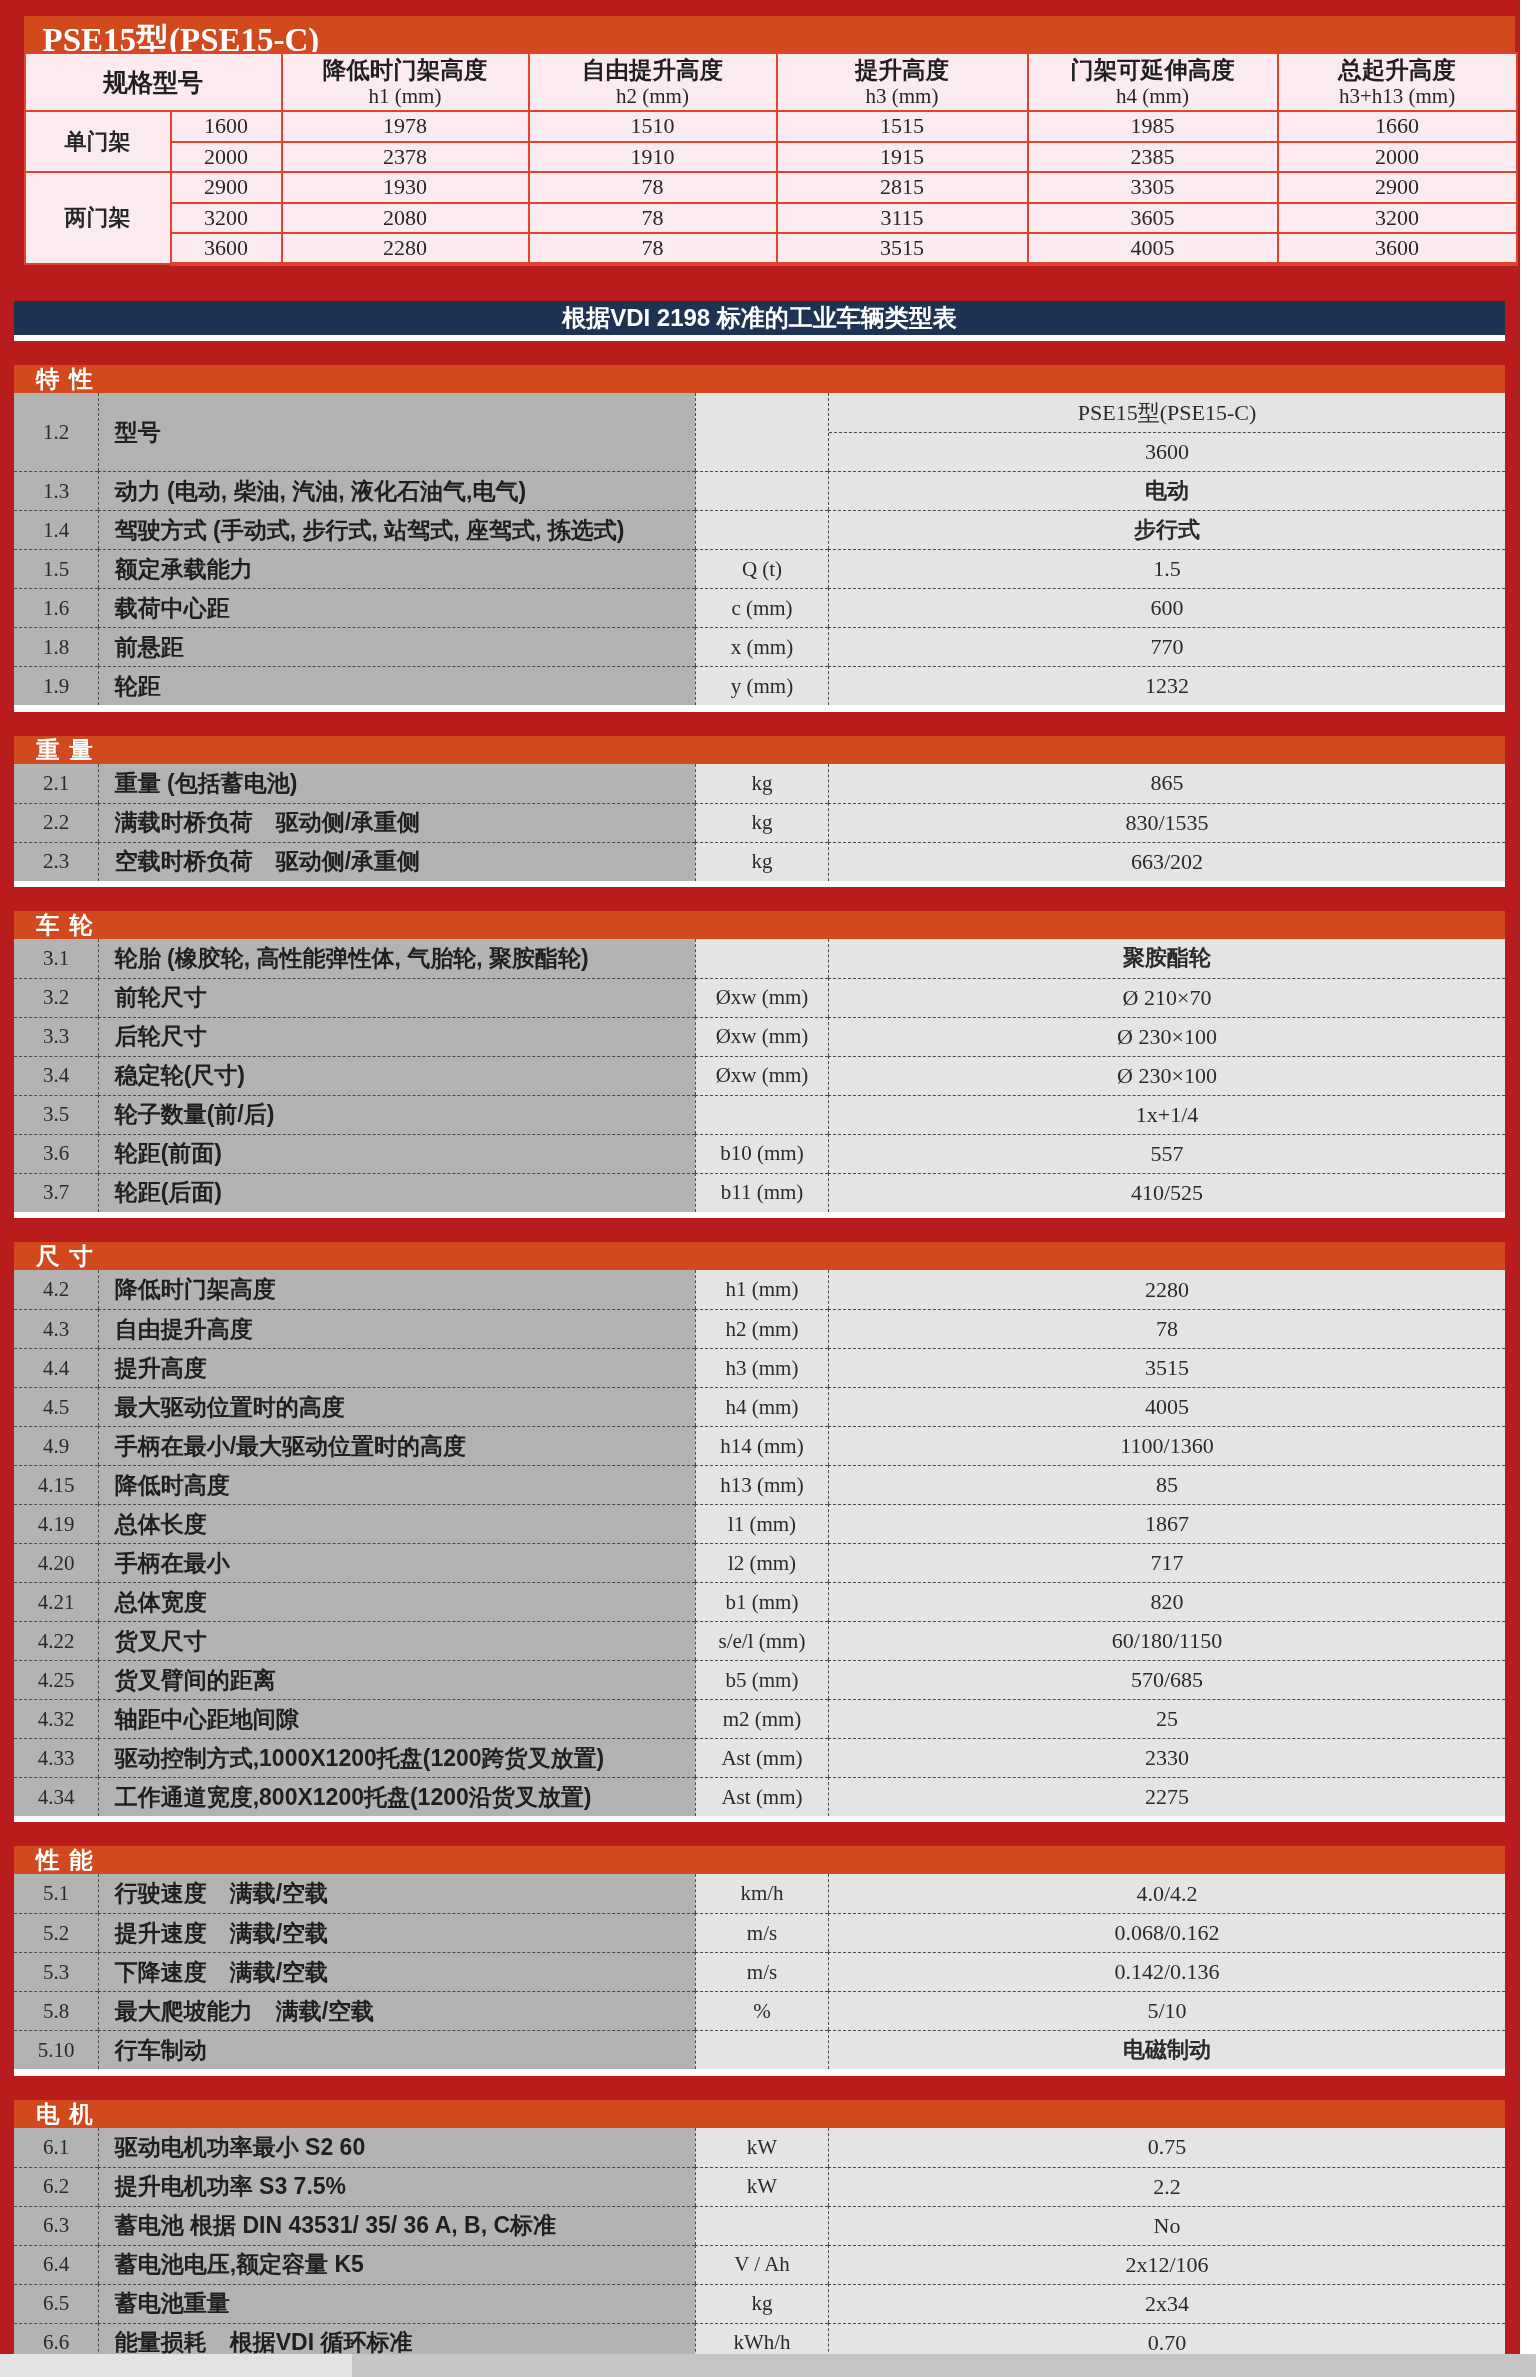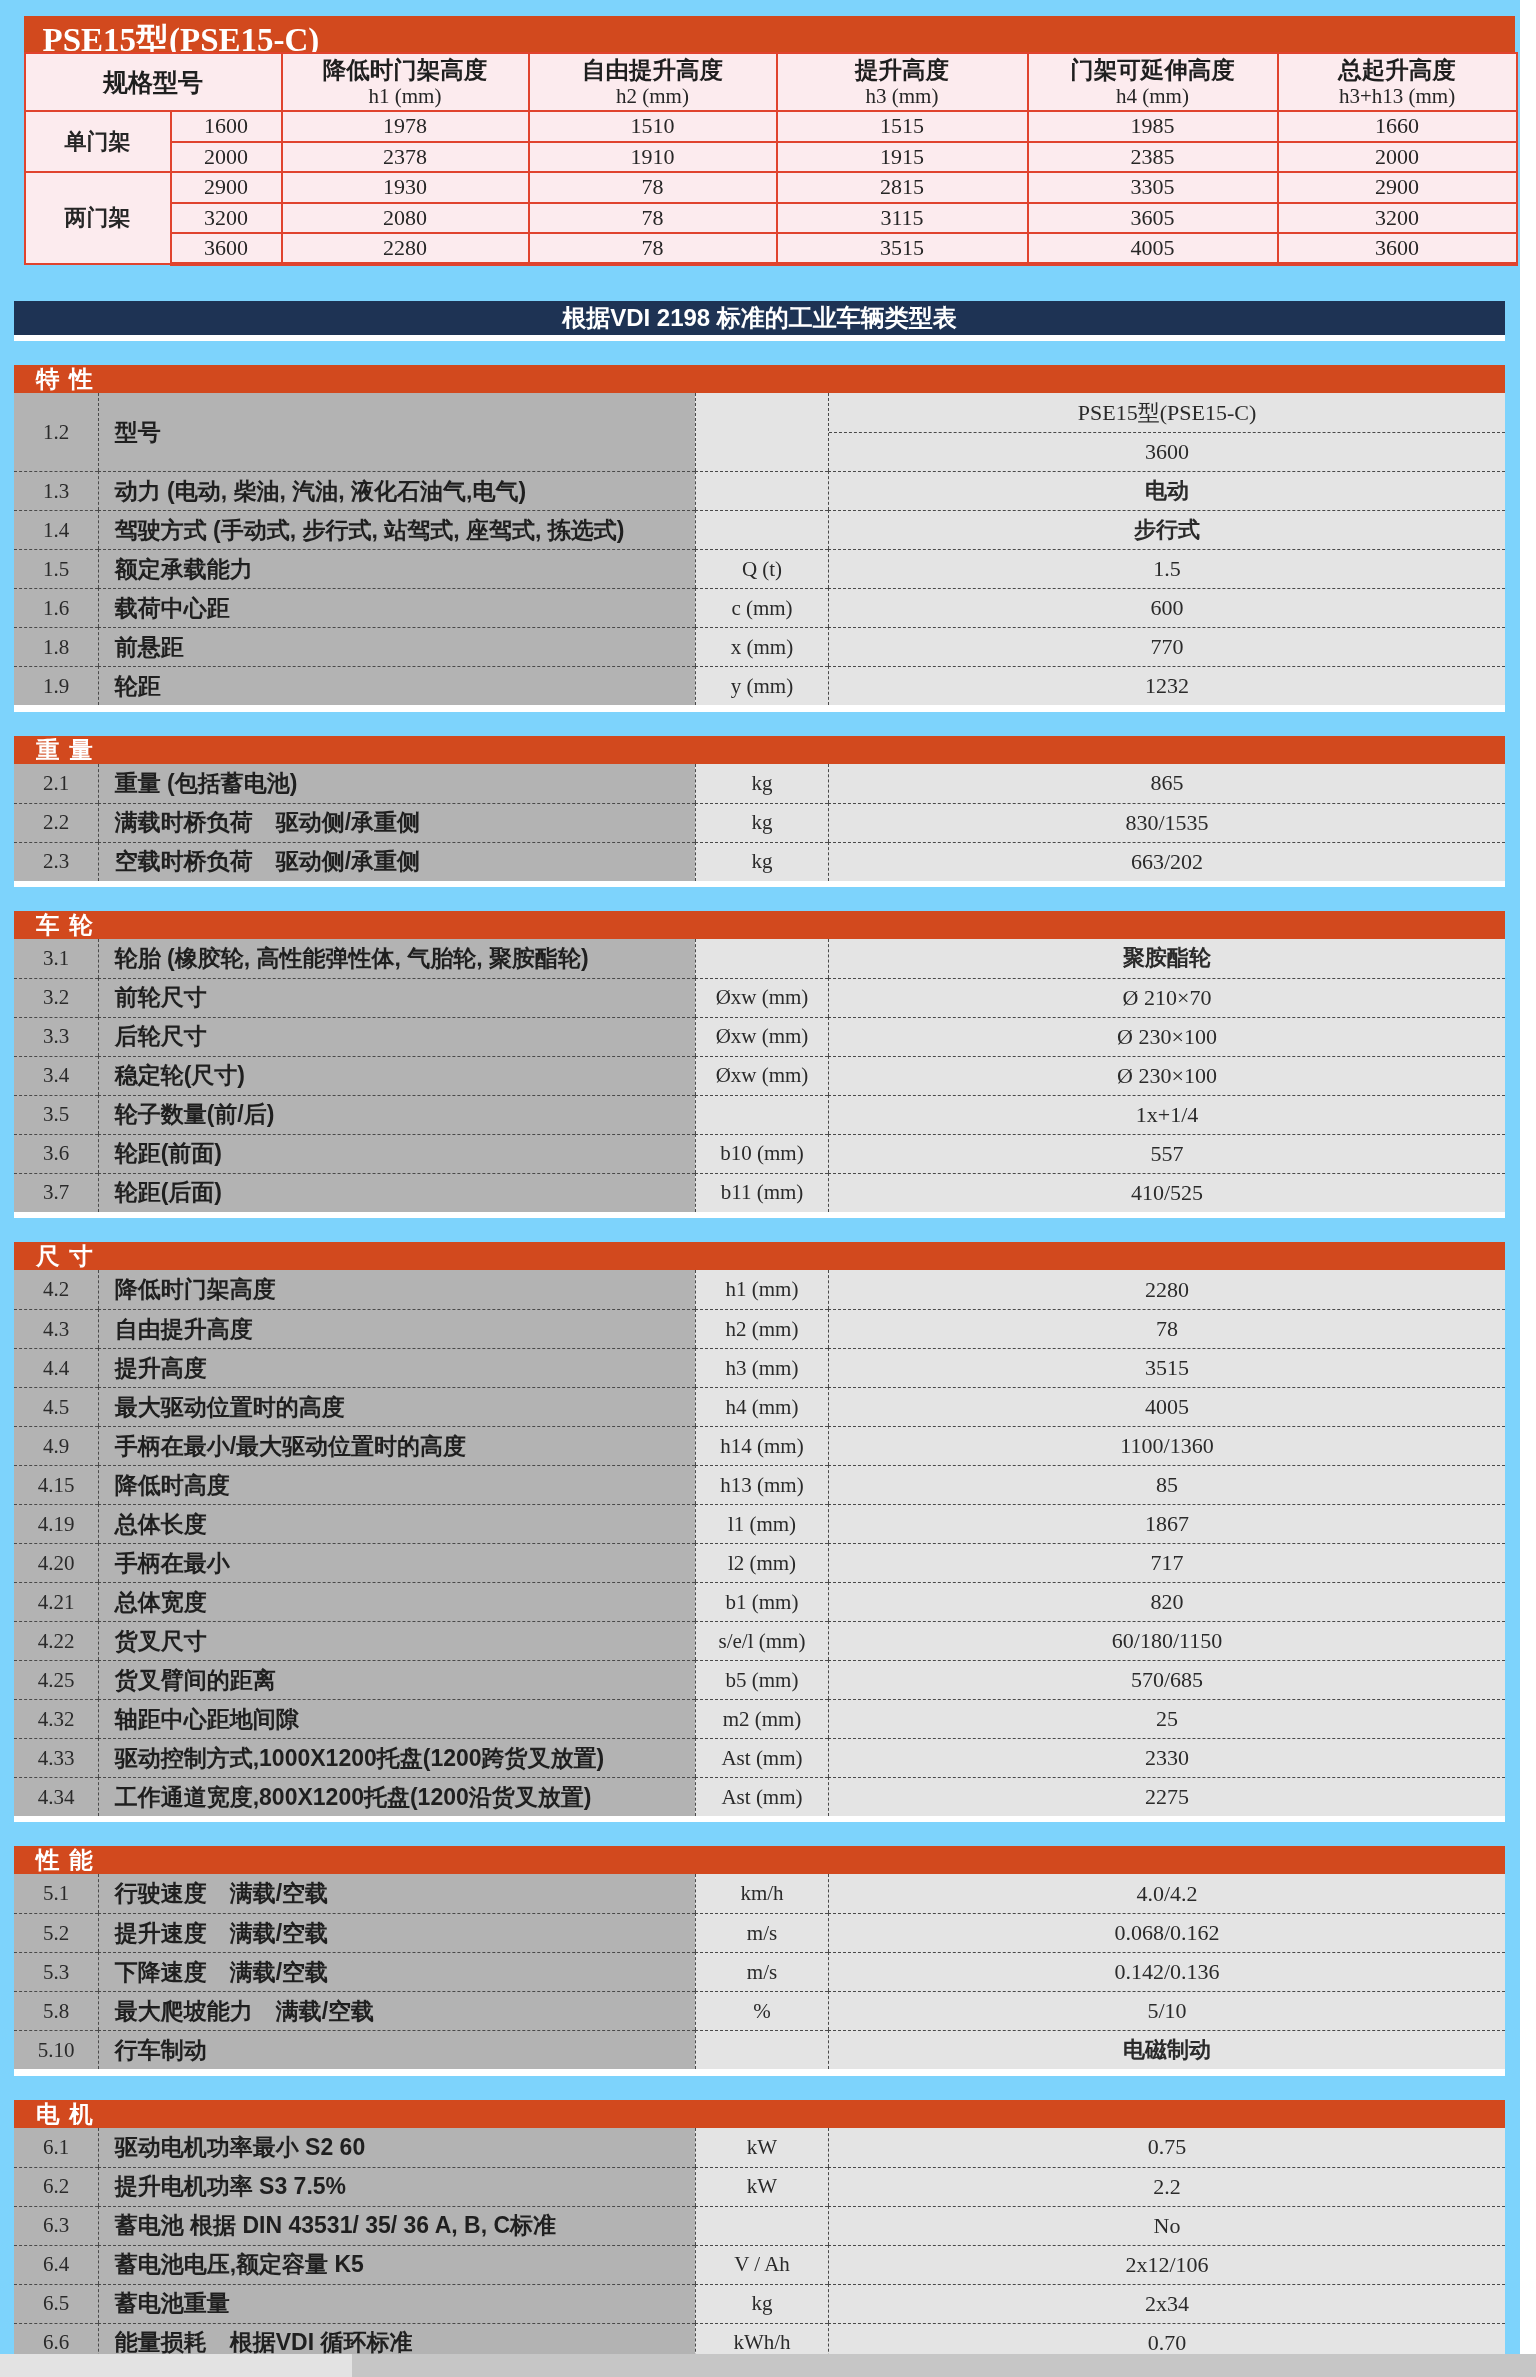--- a/index.html
+++ b/index.html
@@ -1,18 +1,18 @@
 <!DOCTYPE html>
 <html style="font-size:12.5px"><head>
 <meta charset="utf-8">
 <style>
   * { margin:0; padding:0; box-sizing:border-box; }
   html,body { width:1537px; height:2377px; background:#ffffff; overflow:hidden;
               font-family:"Liberation Sans", sans-serif; }
-  .page { position:relative; width:1520px; height:2377px; background:#7dd3fc; }
+  .page { position:relative; width:1520px; height:2377px; background:#b91c1c; }
 
   
   .top-title { position:absolute; left:23.5px; top:15.7px; width:1491px; height:50px;
                background:#d2491e; color:#ffffff; font-family:"Liberation Serif", serif;
                font-weight:bold; font-size:33px; line-height:49px; padding-left:19px; }
   .top-table-wrap { position:absolute; left:23.5px; top:52px; width:1491px; }
   table.top-table { width:1491px; border-collapse:collapse; table-layout:fixed; }
   table.top-table td { border:2.3px solid #e0432e; text-align:center; vertical-align:middle;
                        overflow:hidden; }
   table.top-table tr.hdr td { height:58px; background:#fcebee; }

